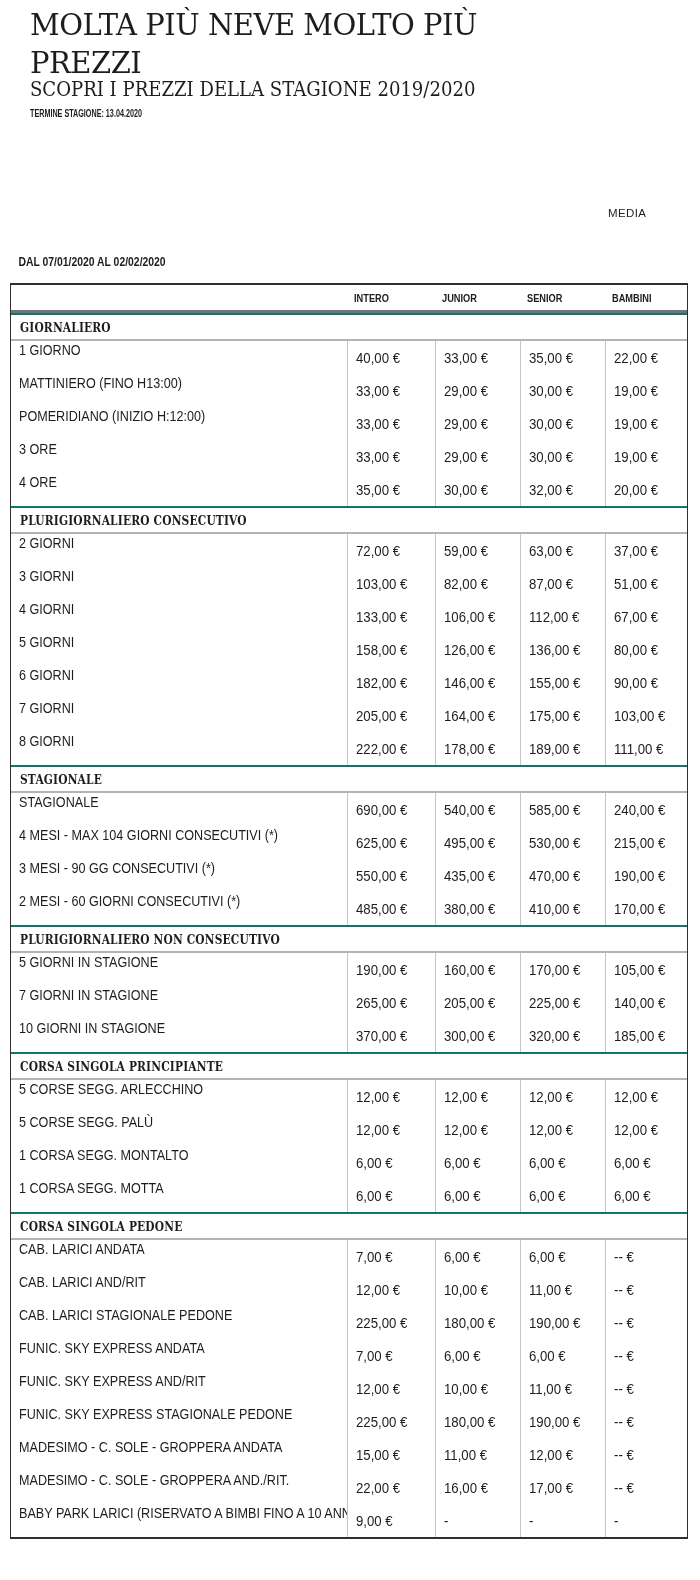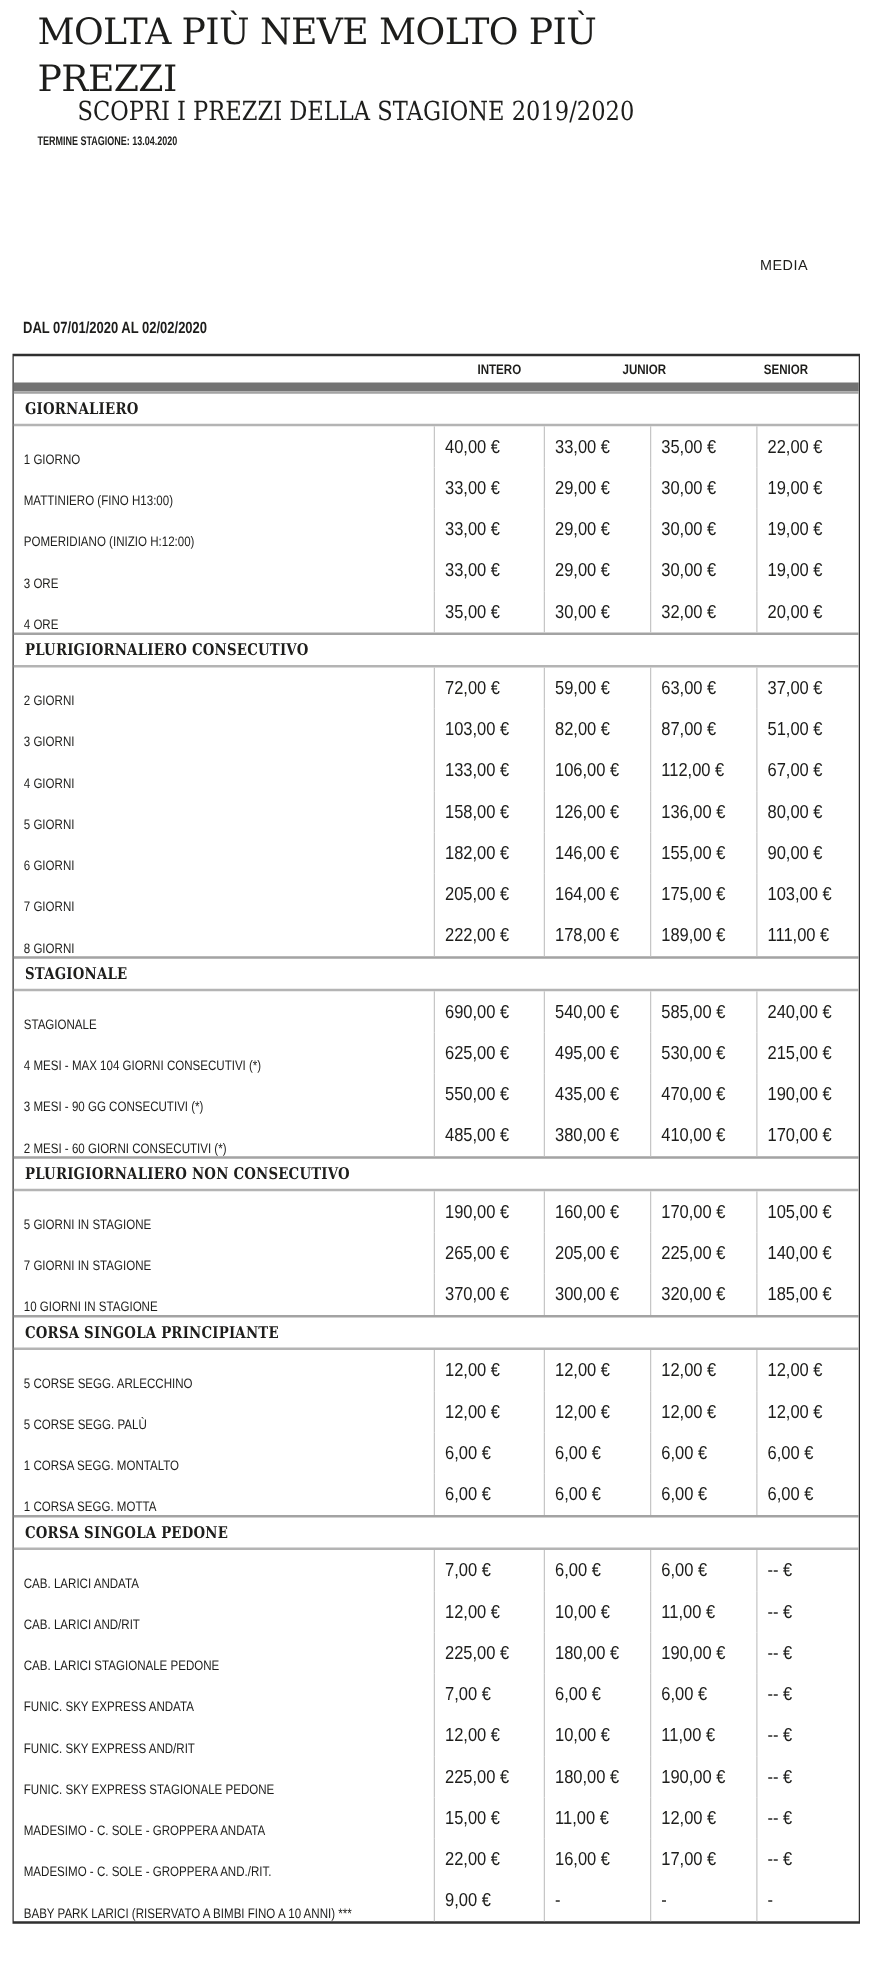--- a/index.html
+++ b/index.html
@@ -10,21 +10,21 @@
   }
 
   
   .page-title {
     position:absolute; left:30px; top:6px;
     font-family:"DejaVu Serif", serif; font-weight:normal;
     font-size:29px; line-height:38px; letter-spacing:-0.5px; color:#1d1d1b;
   }
   .page-subtitle {
     position:absolute; left:30px; top:77px;
-    font-family:"DejaVu Serif", serif; font-size:21px; line-height:24px;margin-left:32px;
+    font-family:"DejaVu Serif", serif; font-size:21px; line-height:24px;
   }
   .page-subtitle .serif-cond { display:inline-block; transform:scaleX(0.86); transform-origin:0 50%; white-space:nowrap; }
   .season-end { position:absolute; left:30px; top:108px; font-size:10px; font-weight:bold; line-height:12px; }
   .season-end .cond { transform:scaleX(0.72); }
   .media-label {
     position:absolute; left:608px; top:207px;
     font-family:Liberation Sans, sans-serif; font-size:11.5px; letter-spacing:0.4px;
     cursor:pointer;
   }
   .period-label { position:absolute; left:0; top:254px; width:700px; text-align:left; font-size:13px; font-weight:bold; line-height:16px; }
@@ -35,31 +35,31 @@
   .cond-lg { display:inline-block; transform:scaleX(0.88); transform-origin:0 50%; white-space:nowrap; }
 
   
   .price-table {
     position:absolute; left:10px; top:283px; width:678px;
     border:1px solid #2f2f2f; border-top-width:2px; border-bottom-width:2px;
     background:#fff;
   }
   .col-header-row {
     display:grid; grid-template-columns:336px 88px 85px 85px 1fr;
-    height:28px; border-bottom:7px solid #737373; align-items:center;gap:28px;
+    height:28px; border-bottom:3px solid #737373; align-items:center;
   }
   .col-head { font-size:11px; font-weight:bold; padding-left:7px; overflow:hidden; }
   .section-title-row {
-    height:28px; border-top:2px solid #a3a3a3; border-bottom:2px solid #b4b4b4;
+    height:28px; border-top:2px solid #0f766e; border-bottom:2px solid #b4b4b4;
     display:flex; align-items:center; padding-left:9px;
     font-family:"DejaVu Serif", serif; font-weight:bold; font-size:13px;
   }
   .section-title-row .serif-cond { display:inline-block; transform:scaleX(0.82); transform-origin:0 50%; white-space:nowrap; letter-spacing:0.2px; }
   .data-row { display:grid; grid-template-columns:336px 88px 85px 85px 1fr; height:33px; }
-  .cell-label { display:flex; align-items:flex-end; padding-left:8px; font-size:11px; overflow:hidden; }
+  .cell-label { display:flex; align-items:flex-start; padding-left:8px; font-size:15px; overflow:hidden; }
   .cell-value {
     display:flex; align-items:center; padding-left:8px; font-size:15px;
     border-left:1px solid #c6c6c6; overflow:hidden;
   }
 </style>
 </head>
 <body>
 
 <div class="page">
 

